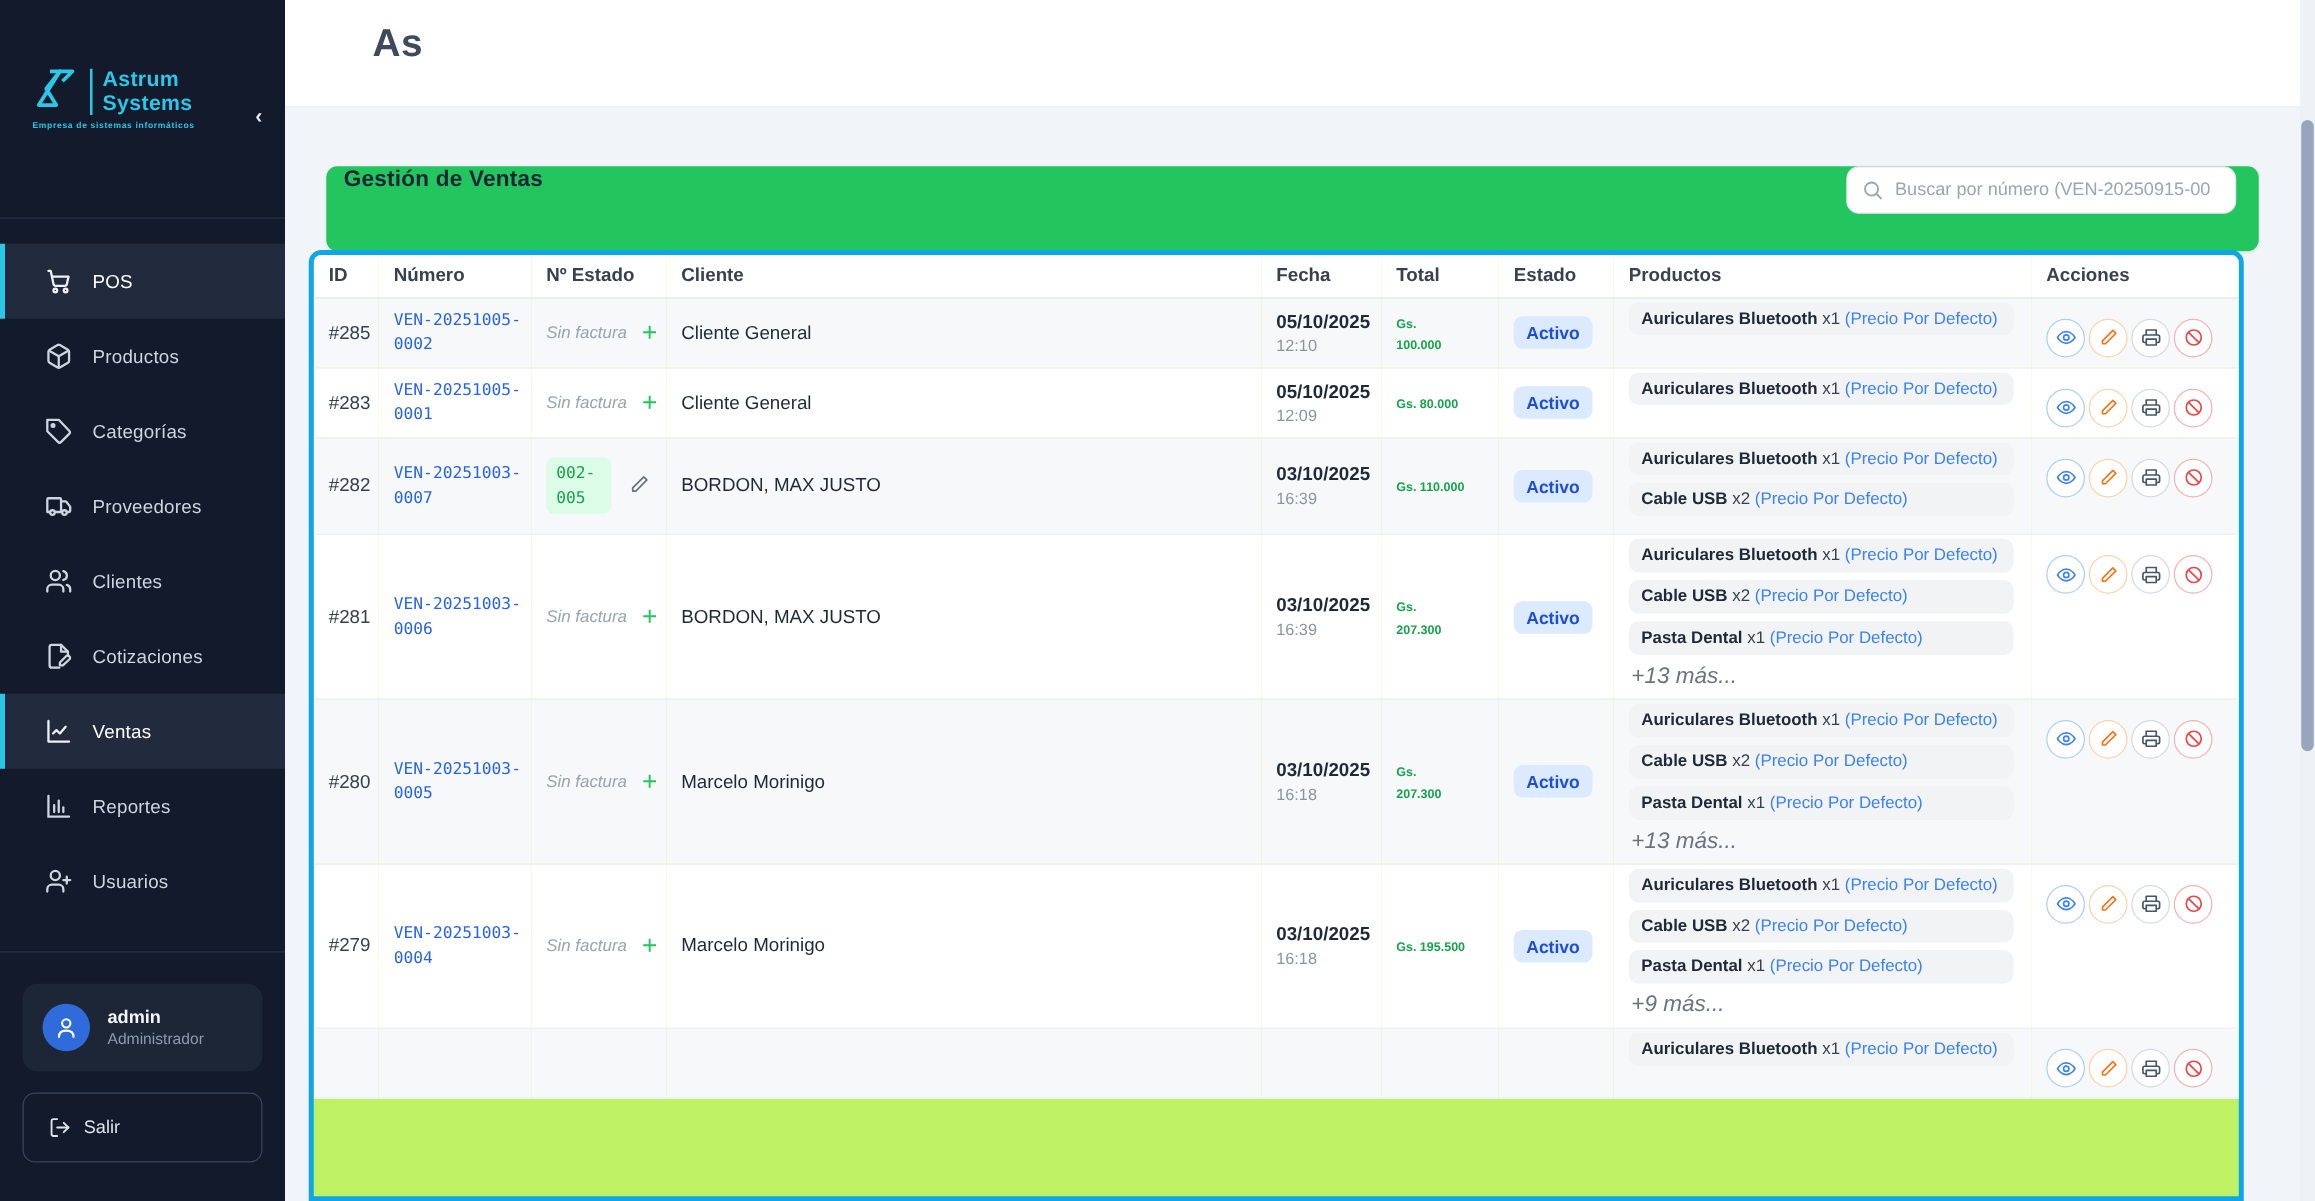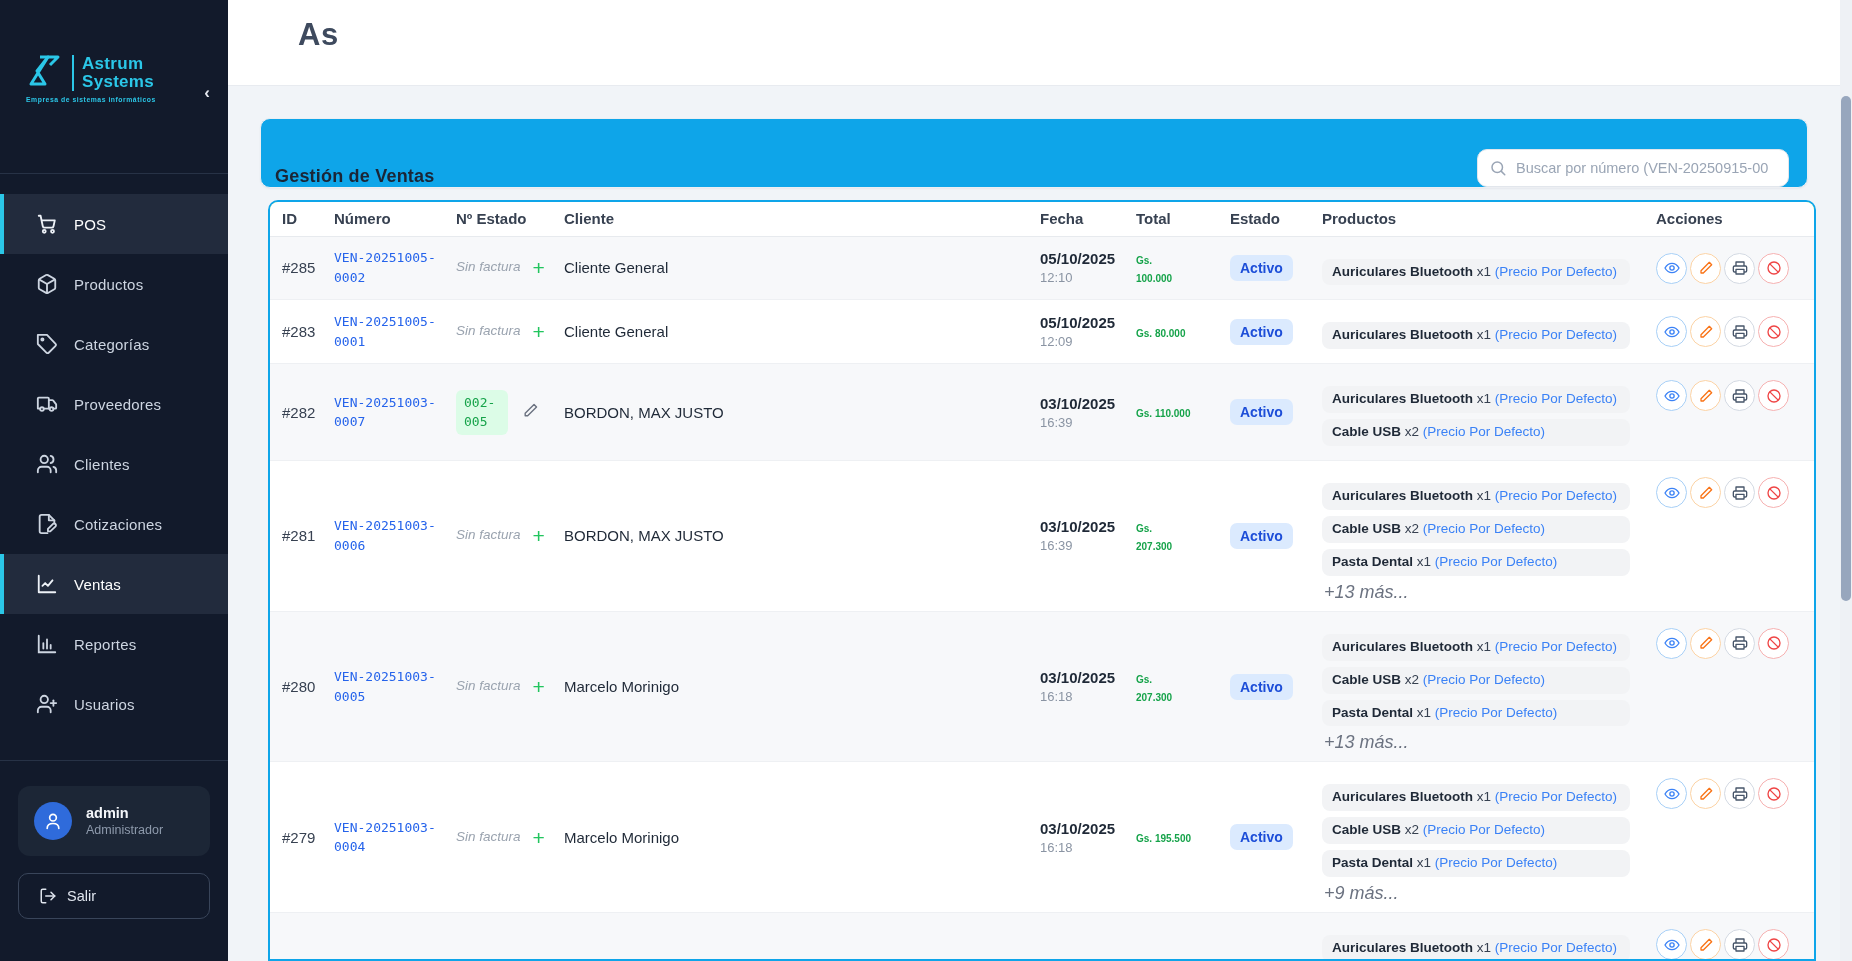--- a/index.html
+++ b/index.html
@@ -32,49 +32,49 @@
   .nav-item.active .nav-icon svg { stroke:#eef2f8; }
   .divider-bottom { margin-top:26px; }
   .user-card { margin:25px 18px 0 18px; height:70px; background:#1c2636; border-radius:12px;
     display:flex; align-items:center; padding-left:16px; cursor:pointer; }
   .avatar { width:38px; height:38px; border-radius:50%; background:#2f6bdb;
     display:flex; align-items:center; justify-content:center; }
   .avatar svg { width:20px; height:20px; stroke:#fff; }
   .user-meta { margin-left:14px; }
   .user-name { color:#f4f6fa; font-size:14.5px; font-weight:bold; }
   .user-role { color:#8e9aac; font-size:12.5px; margin-top:2px; }
-  .logout-btn { margin:17px 18px 0 18px; width:192px; height:46px; background:transparent;
+  .logout-btn { margin:17px 18px 0 18px; width:192px; height:56px; background:transparent;
     border:1px solid #39455a; border-radius:10px; display:flex; align-items:center;
     padding-left:20px; color:#dfe5ee; font-size:14.5px; cursor:pointer;
     font-family:"Liberation Sans",sans-serif; }
   .logout-btn svg { width:18px; height:18px; stroke:#dfe5ee; margin-right:10px; }
 
   
   .topbar { position:absolute; left:228px; top:0; right:0; height:86px; background:#ffffff;
     border-bottom:1px solid #e8ebf0; }
   .brand-as { position:absolute; left:298px; top:17px; font-size:31px; font-weight:bold;
     color:#3e4a5e; letter-spacing:.5px; }
 
   
-  .title-card { position:absolute; left:260px; top:118px; width:1548px; height:70px;
-    background:#0ea5e9; border:1px solid #edeff3; border-radius:10px;
+  .title-card { position:absolute; left:260px; top:132px; width:1548px; height:70px;
+    background:#22c55e; border:1px solid #edeff3; border-radius:10px;
     box-shadow:0 1px 2px rgba(16,24,40,.05);
-    display:flex; align-items:flex-end; justify-content:space-between;
+    display:flex; align-items:flex-start; justify-content:space-between;
     padding:0 18px 0 14px; }
   .panel-title { font-size:18px; font-weight:bold; color:#1b2535; letter-spacing:.2px; }
   .search-wrap { position:relative; }
   .search-wrap svg { position:absolute; left:12px; top:10px; width:18px; height:18px;
     stroke:#9aa5b5; }
   .search-input { width:312px; height:38px; border:1.5px solid #e2e6ec; border-radius:10px;
     padding:0 10px 0 38px; font-size:14.5px; color:#374151; background:#fff; outline:none;
     font-family:"Liberation Sans",sans-serif; }
   .search-input::placeholder { color:#9aa5b5; }
 
-  .table-card { position:absolute; left:268px; top:200px; width:1548px; height:761px;
-    background:#bef264; border:2px solid #0ea5e9; border-radius:10px 10px 0 0; overflow:hidden; }
+  .table-card { position:absolute; left:247px; top:200px; width:1548px; height:761px;
+    background:#bef264; border:4px solid #0ea5e9; border-radius:10px 10px 0 0; overflow:hidden; }
   table { border-collapse:collapse; table-layout:fixed; width:1548px; }
   th { text-align:left; font-size:15px; font-weight:bold; color:#374151; height:34px;
     padding-left:12px; border-bottom:1px solid #e7eaee; background:#fff; }
   td { padding:8px 4px 8px 12px; vertical-align:middle; font-size:15px; color:#1f2937;
     border-bottom:1px solid #eef0f3; }
   tbody tr:nth-child(odd) { background:#f7f8fa; }
   tbody tr:nth-child(even) { background:#ffffff; }
 
   .c-id { color:#374151;margin-top:17px; }
   .sale-number { font-family:"DejaVu Sans Mono", monospace; font-size:13px; color:#2563eb;
@@ -88,21 +88,21 @@
     padding:3px 8px; border-radius:6px; overflow-wrap:break-word; vertical-align:middle; }
   .icon-btn-plain { background:none; border:none; margin-left:14px; cursor:pointer;
     vertical-align:middle; }
   .icon-btn-plain svg { width:17px; height:17px; stroke:#6b7280; }
   .c-cli { font-weight:500; }
   .fec-d { font-weight:bold; color:#1f2937; font-size:15px; }
   .fec-t { color:#8a94a3; font-size:13px; margin-top:3px; }
   .total { color:#16a34a; font-weight:bold; font-size:10px; line-height:1.35; }
   .badge { display:inline-block; background:#dbeafe; color:#1d4ed8; font-weight:bold;
     font-size:14px; padding:5px 10px; border-radius:7px; }
-  .c-pro { vertical-align:top; padding-top:22px; padding-right:14px; }
+  .c-pro { vertical-align:top; padding-top:3px; padding-right:14px; }
   .chip { background:#f2f3f5; border-radius:8px; padding:4px 10px; font-size:13.5px;
     line-height:1.4; margin-bottom:6px; color:#374151; }
   .chip-name { font-weight:bold; color:#1f2937; }
   .chip-price { color:#3b82f6; }
   .chip-more { font-style:italic; color:#6b7280; font-size:18px; margin-top:4px;
     padding-left:2px; }
   .c-act { vertical-align:top; padding-top:16px; white-space:nowrap; }
   .abtn { width:31px; height:31px; border-radius:50%; background:#fff; margin-right:3px;
     display:inline-flex; align-items:center; justify-content:center; cursor:pointer; }
   .abtn span { display:inline-flex; }

